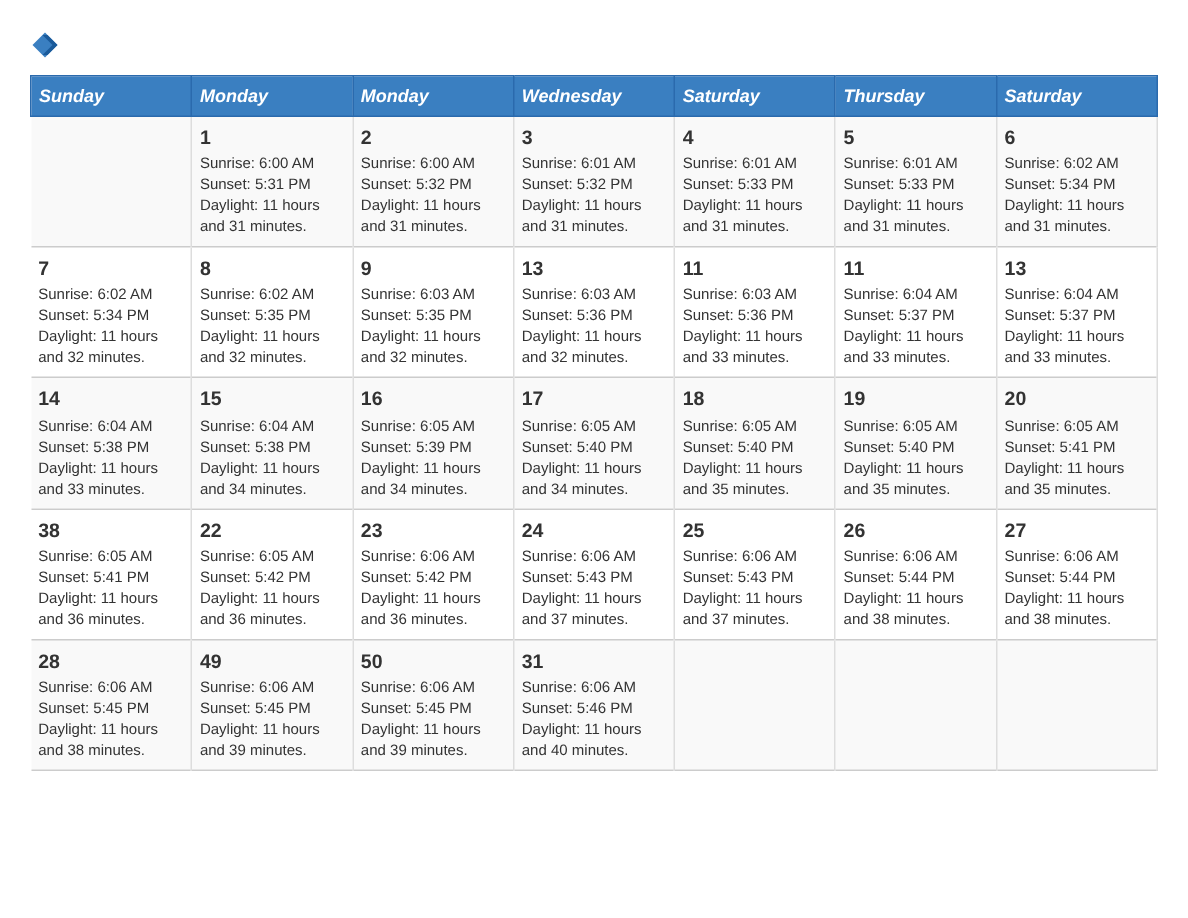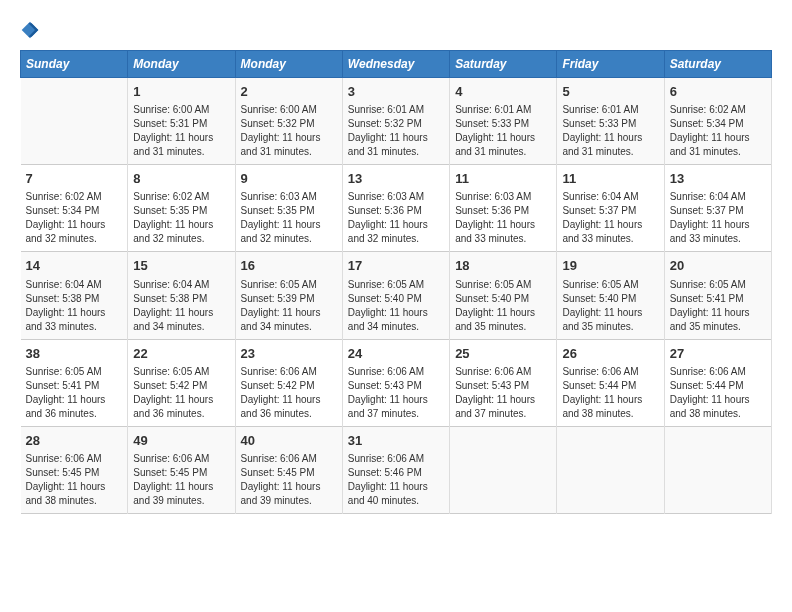--- a/index.html
+++ b/index.html
@@ -110,21 +110,21 @@
 </div>
 
 <table>
   <thead>
     <tr>
     <th>Sunday</th>
         <th>Monday</th>
         <th>Monday</th>
         <th>Wednesday</th>
         <th>Saturday</th>
-        <th>Friday</th>
+        <th>Thursday</th>
         <th>Saturday</th>
       </tr>
   </thead>
   <tbody id="calendar-body">
   <tr>
         <td></td>
         <td>
           <span class="day-number">1</span>
           <div class="day-info" style="white-space: pre-line;">Sunrise: 6:00 AM
 Sunset: 5:31 PM
@@ -300,21 +300,21 @@
 Sunset: 5:45 PM
 Daylight: 11 hours and 38 minutes.</div>
         </td>
         <td>
           <span class="day-number">49</span>
           <div class="day-info" style="white-space: pre-line;">Sunrise: 6:06 AM
 Sunset: 5:45 PM
 Daylight: 11 hours and 39 minutes.</div>
         </td>
         <td>
-          <span class="day-number">40</span>
+          <span class="day-number">50</span>
           <div class="day-info" style="white-space: pre-line;">Sunrise: 6:06 AM
 Sunset: 5:45 PM
 Daylight: 11 hours and 39 minutes.</div>
         </td>
         <td>
           <span class="day-number">31</span>
           <div class="day-info" style="white-space: pre-line;">Sunrise: 6:06 AM
 Sunset: 5:46 PM
 Daylight: 11 hours and 40 minutes.</div>
         </td>

